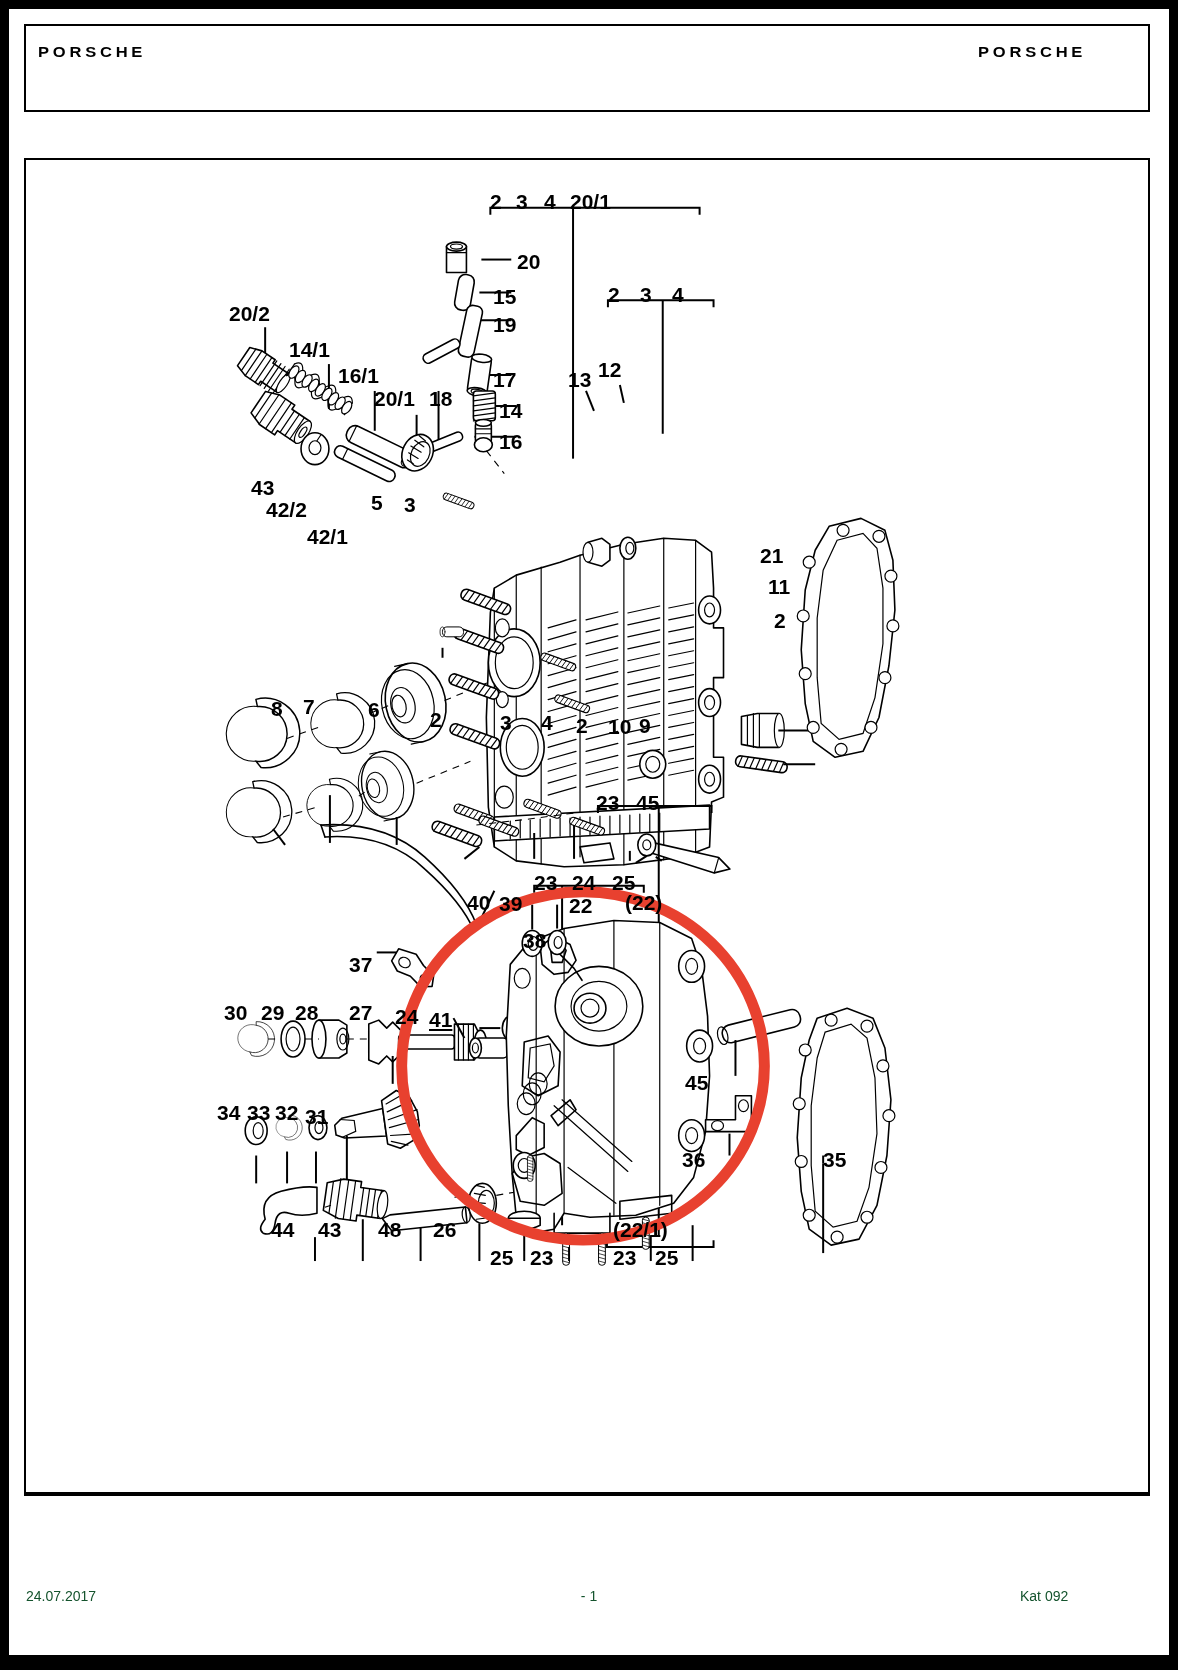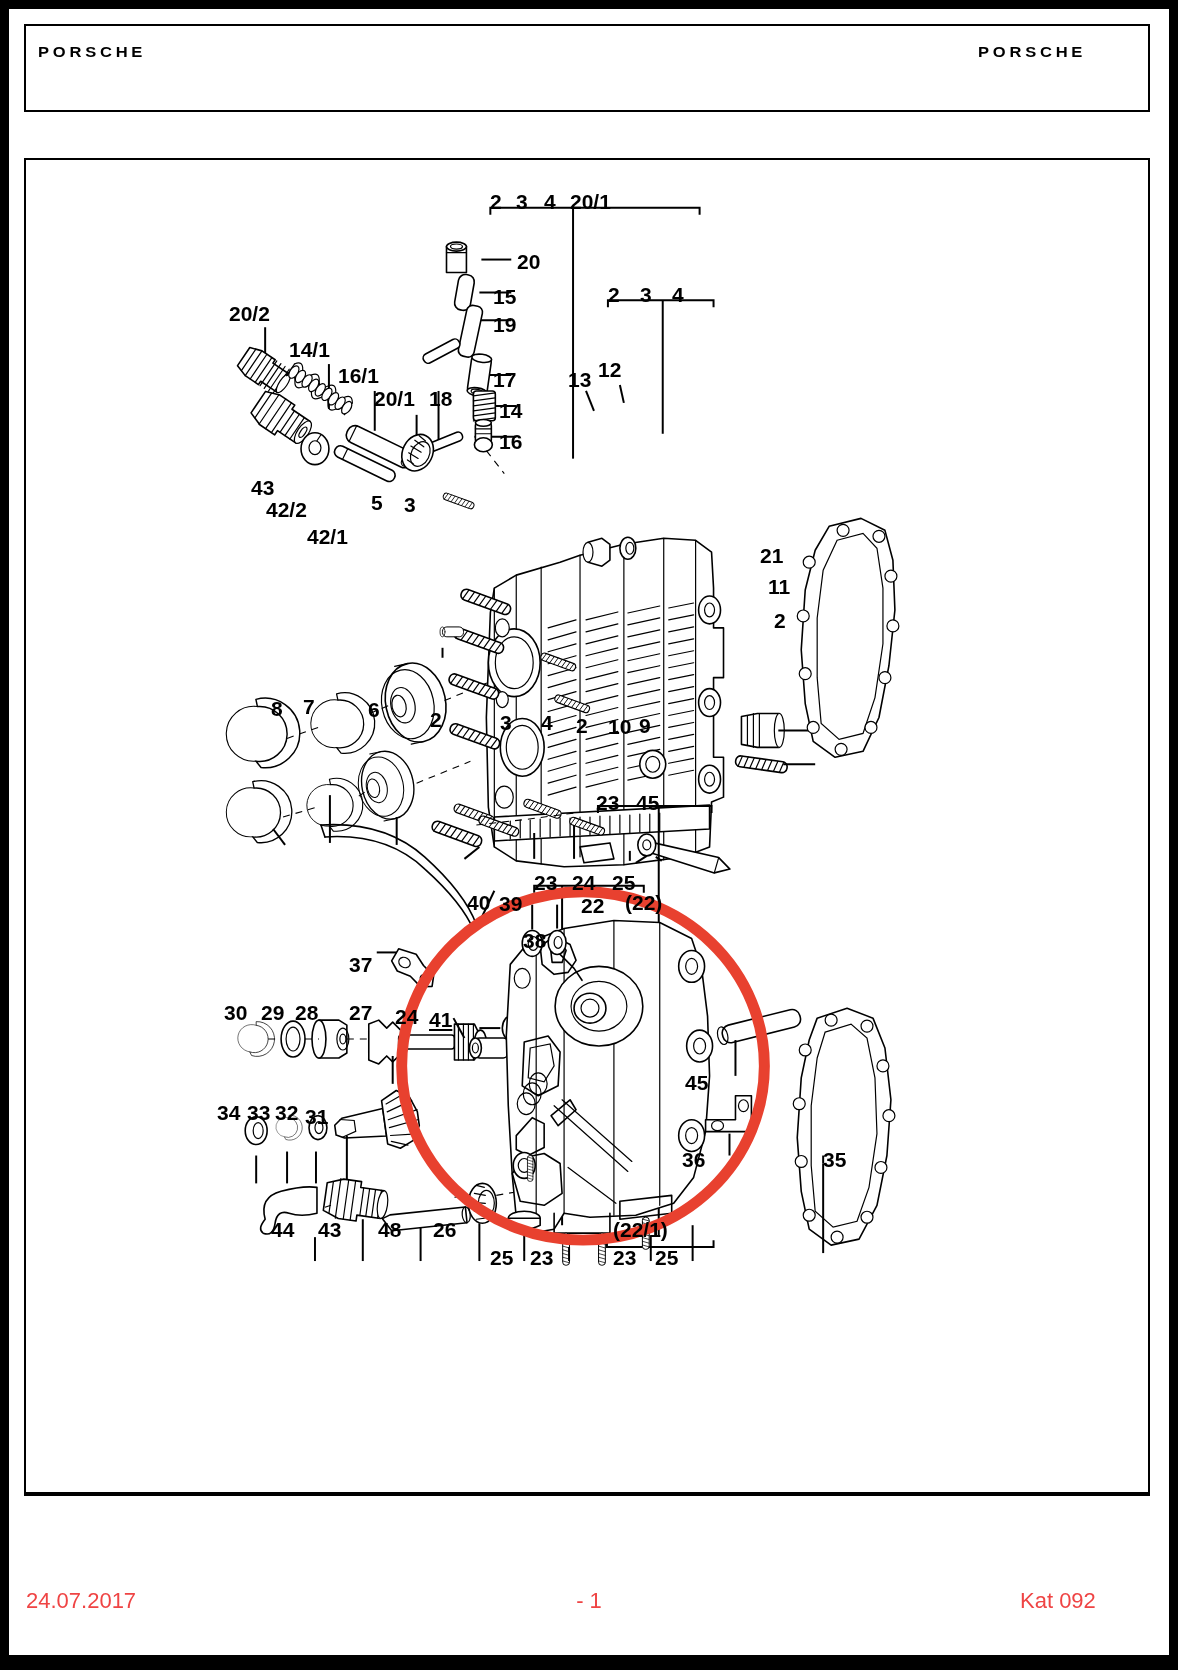--- a/index.html
+++ b/index.html
@@ -122,22 +122,22 @@
     line-height: 1;
     color: #000;
     white-space: nowrap;
     pointer-events: none;
   }
 
   
   .footer-text {
     position: absolute;
     top: 1588px;
-    font-size: 22px;
-    color: #ef4444;
+    font-size: 14px;
+    color: #14532d;
     white-space: nowrap;
   }
   #footer-date { left: 26px; }
   #footer-page { left: 0; width: 1178px; text-align: center; }
   #footer-kat  { left: 1020px; }
 </style>
 </head>
 <body>
 
 <div id="page">
@@ -762,21 +762,21 @@
       <div class="callout" style="left: 515px; top: 552px;">4</div>
       <div class="callout" style="left: 550px; top: 555px;">2</div>
       <div class="callout" style="left: 582px; top: 556px;">10</div>
       <div class="callout" style="left: 613px; top: 555px;">9</div>
       <div class="callout" style="left: 734px; top: 385px;">21</div>
       <div class="callout" style="left: 742px; top: 416px;">11</div>
       <div class="callout" style="left: 748px; top: 450px;">2</div>
       <div class="callout" style="left: 441px; top: 732px;">40</div>
       <div class="callout" style="left: 473px; top: 733px;">39</div>
       <div class="callout" style="left: 497px; top: 770px;">38</div>
-      <div class="callout" style="left: 543px; top: 735px; margin-left: 12px;">22</div>
+      <div class="callout" style="left: 543px; top: 735px;">22</div>
       <div class="callout" style="left: 599px; top: 732px;">(22)</div>
       <div class="callout" style="left: 323px; top: 794px;">37</div>
       <div class="callout" style="left: 198px; top: 842px;">30</div>
       <div class="callout" style="left: 235px; top: 842px;">29</div>
       <div class="callout" style="left: 269px; top: 842px;">28</div>
       <div class="callout" style="left: 323px; top: 842px;">27</div>
       <div class="callout" style="left: 369px; top: 846px;">24</div>
       <div class="callout" style="left: 403px; top: 849px; text-decoration: underline;">41</div>
       <div class="callout" style="left: 191px; top: 942px;">34</div>
       <div class="callout" style="left: 221px; top: 942px;">33</div>

